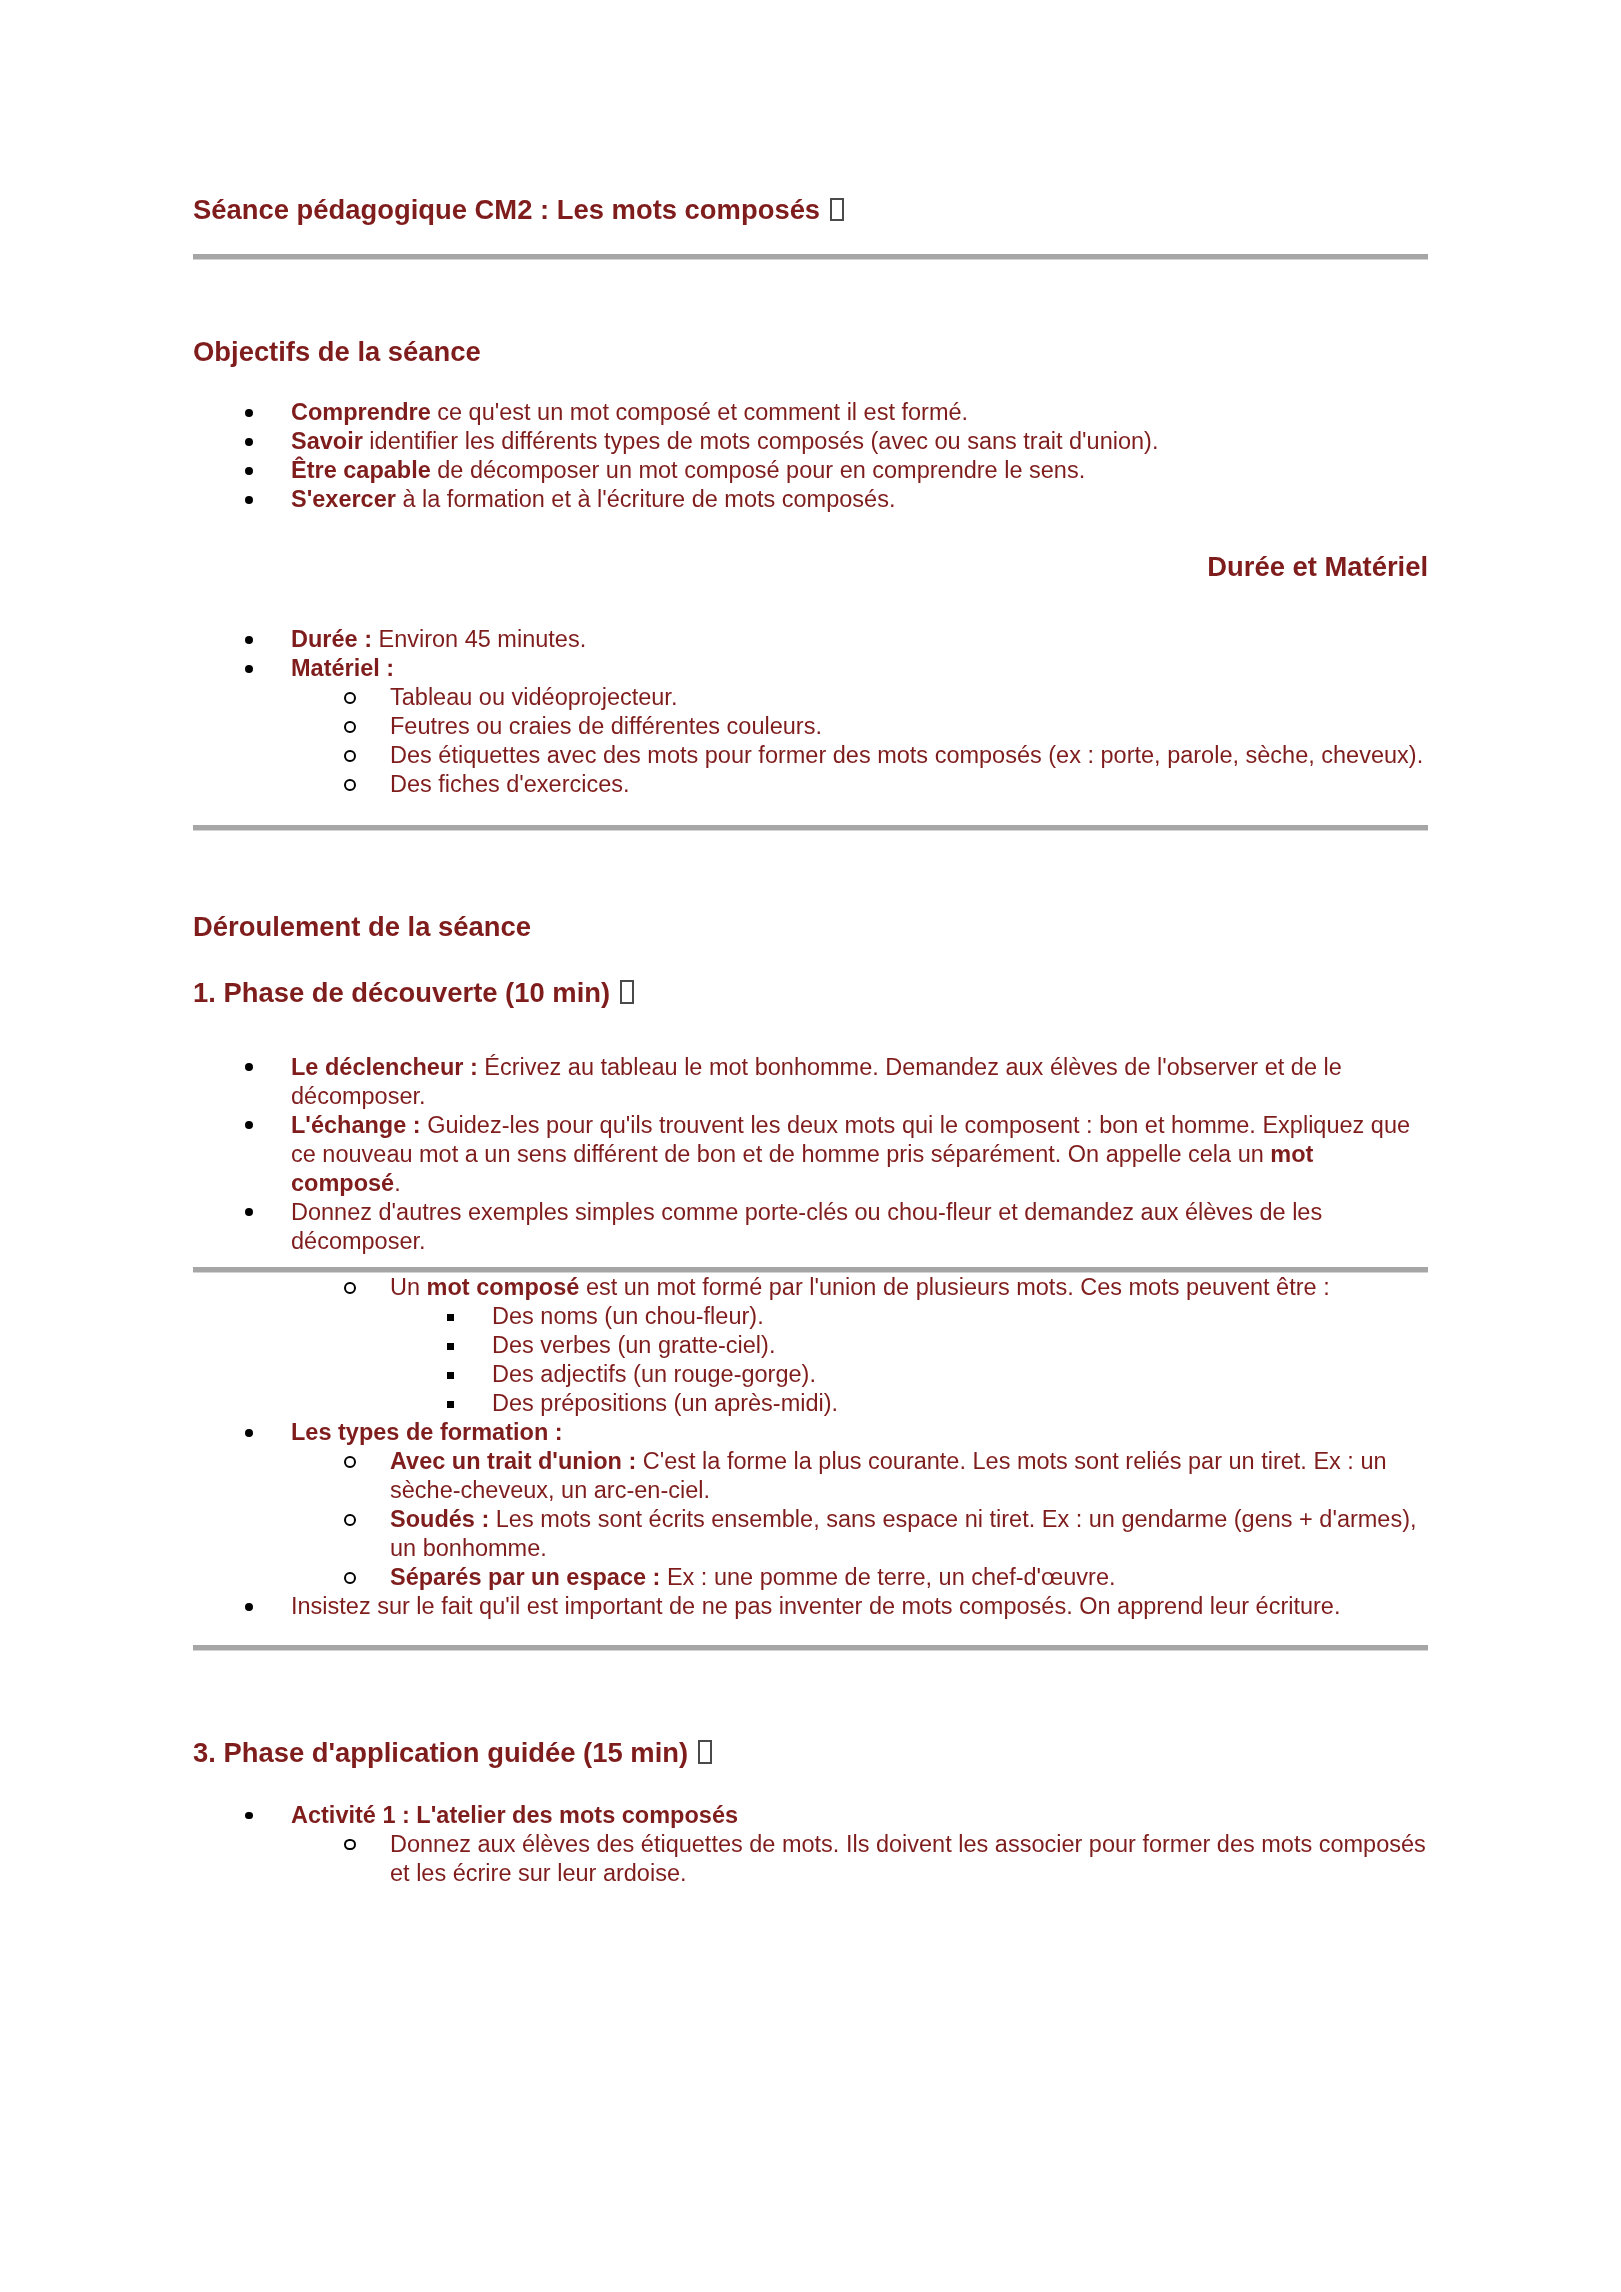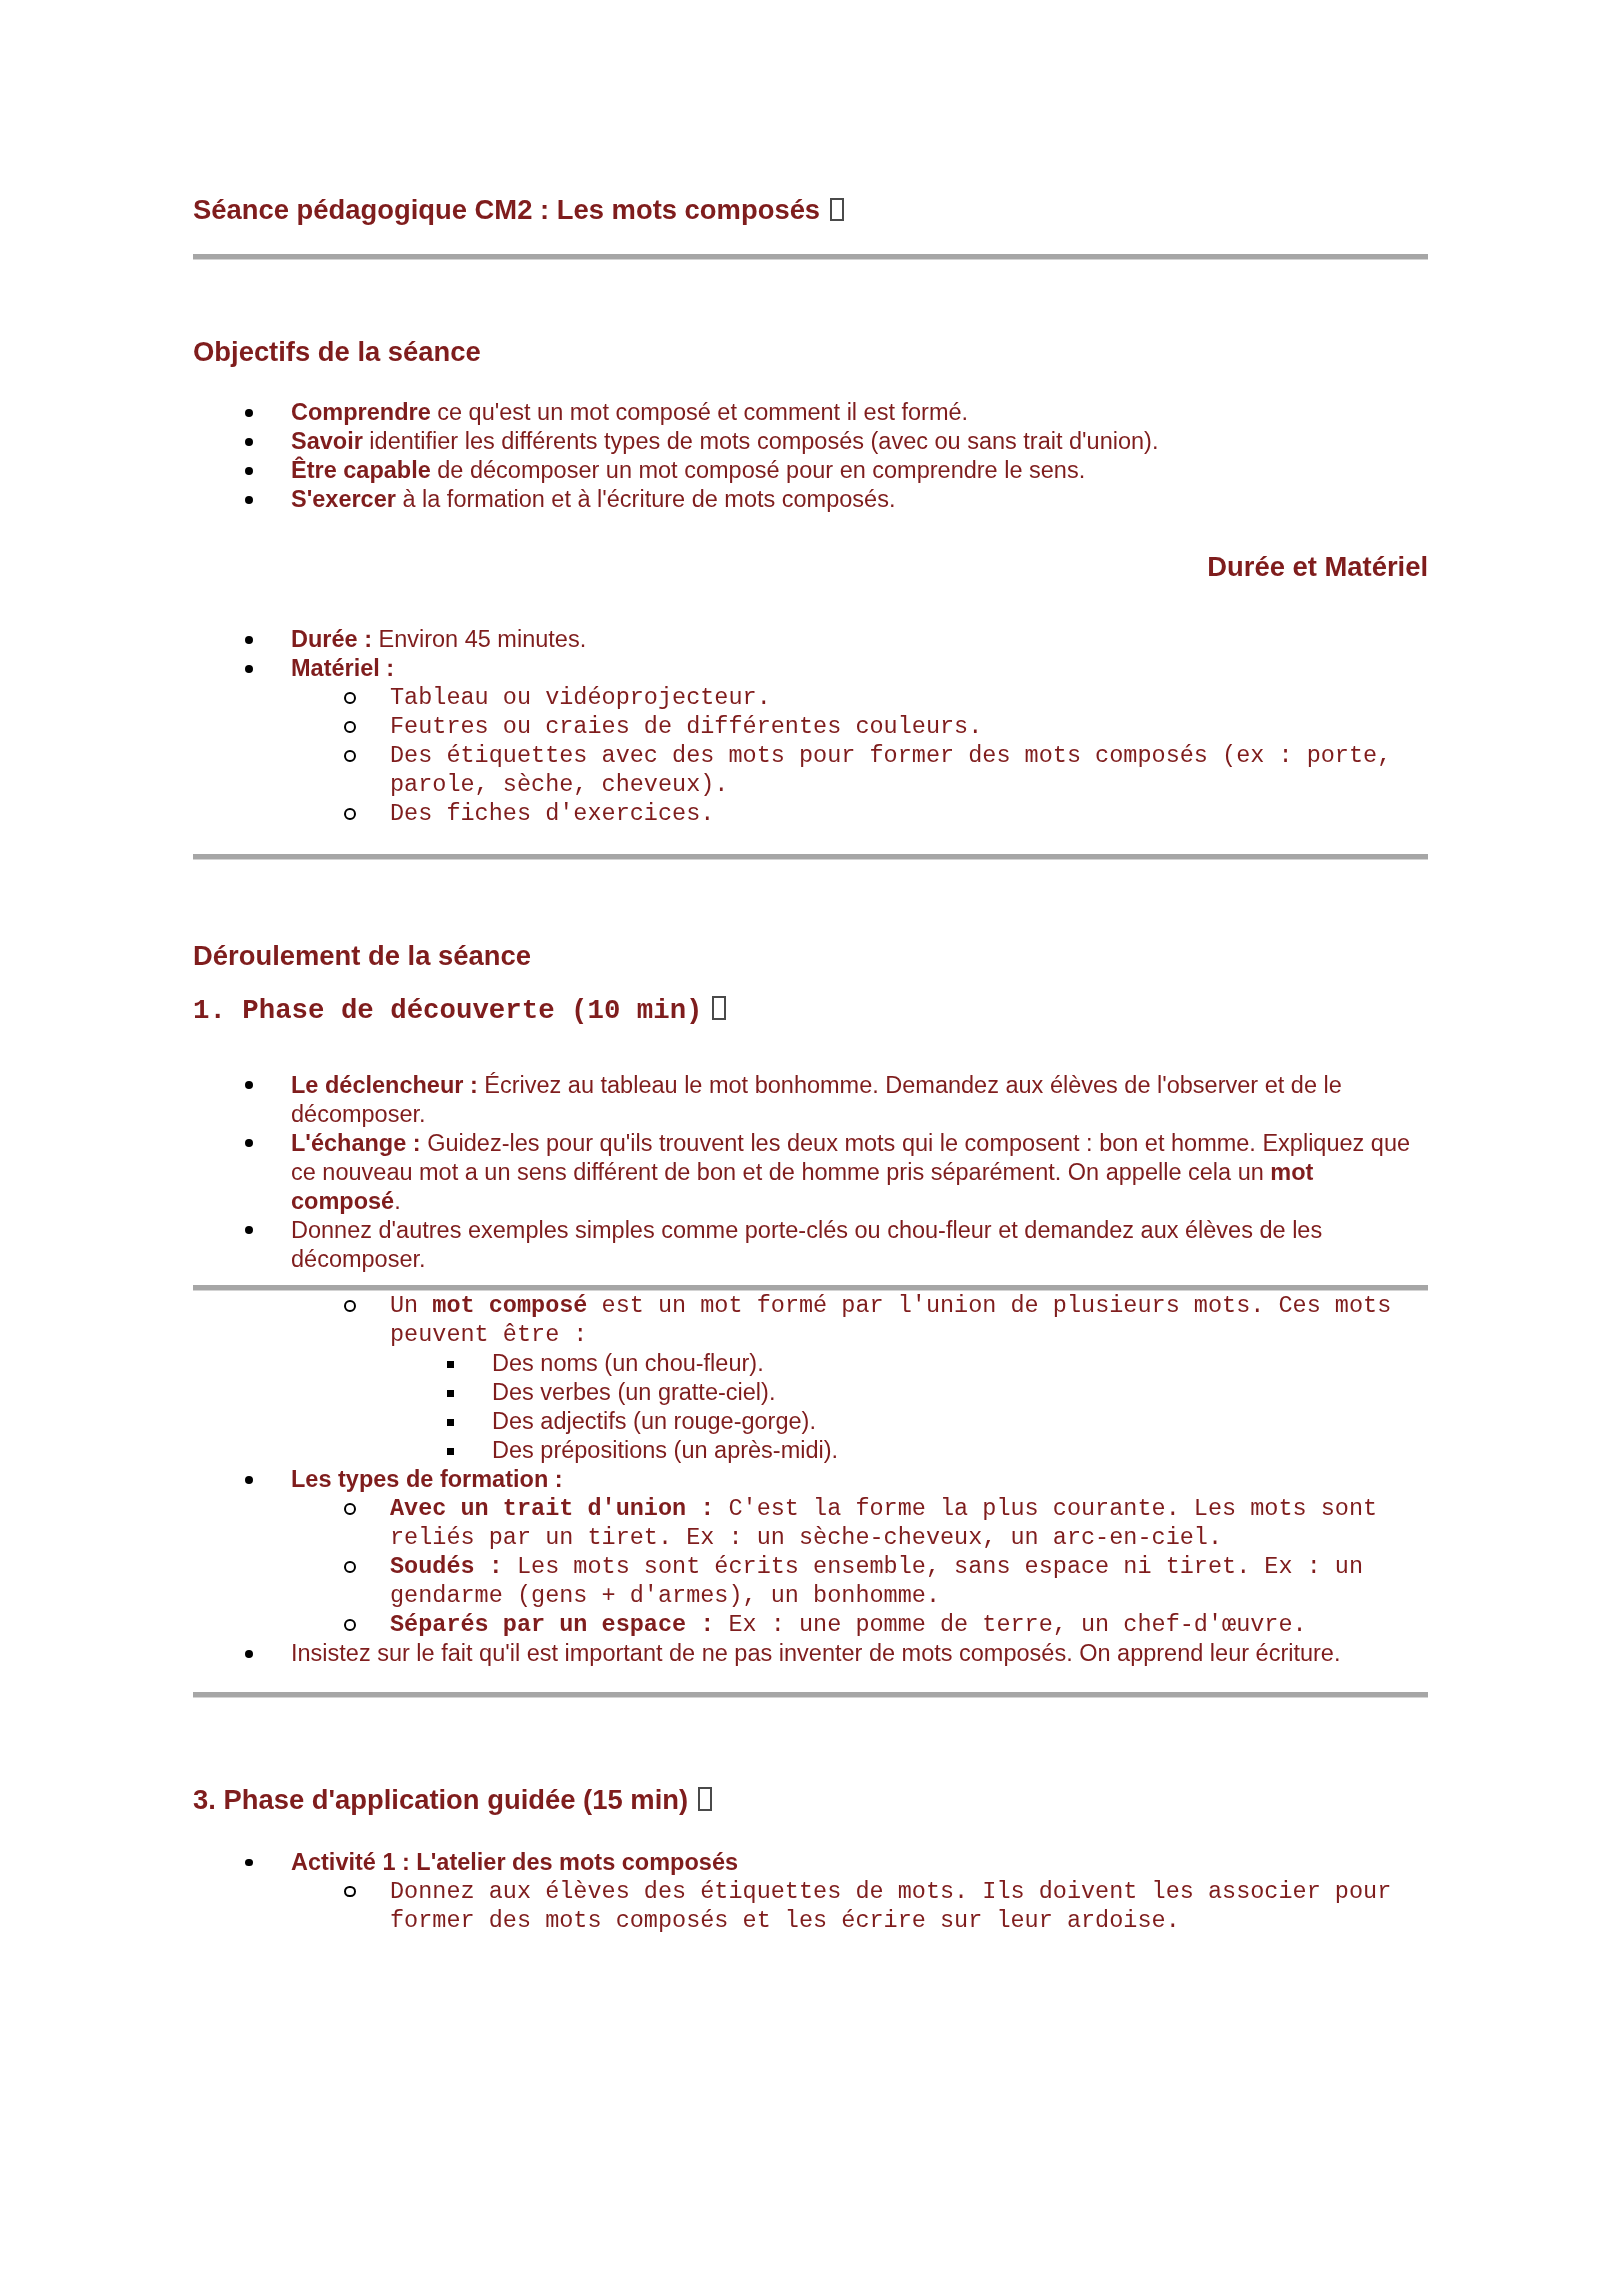--- a/index.html
+++ b/index.html
@@ -12,21 +12,21 @@
     color:#7f1d1d;
     font-family:"Liberation Sans", sans-serif;
     overflow:hidden;
   }
   h1,h2,h3 { font-size:27.4px; line-height:35px; font-weight:bold; margin:0; }
   h1 span, h2 span, h3 span { vertical-align:baseline; }
   .hr { height:4.9px; border:0; margin:0; background:#a6a6a6; border-bottom:1px solid #d4d4d4; }
   ul { list-style:none; margin:0; padding:0; font-size:23.5px; line-height:29px; }
   li { position:relative; }
   li.lvl1 { padding-left:98px; }
-  li.lvl2 { padding-left:197px;font-family:Liberation Mono, monospace; }
+  li.lvl2 { padding-left:197px; }
   li.lvl3 { padding-left:299px; }
   li.lvl1::before {
     content:""; position:absolute; left:52px; top:10.8px;
     width:7.8px; height:7.8px; background:#000; border-radius:50%;
   }
   li.lvl2::before {
     content:""; position:absolute; left:151px; top:8.8px;
     width:11.8px; height:11.8px; box-sizing:border-box;
     border:2px solid #000; border-radius:50%; background:transparent;
   }
@@ -40,21 +40,21 @@
     margin-left:9.8px; vertical-align:-2px;
   }
   b { font-weight:bold; }
 
   
   #hr1 { margin-top:27.4px; }
   #h-objectifs { margin-top:74px; margin-bottom:29px; }
   #h-duree { margin-top:35px; margin-bottom:41px;text-align:right; }
   #hr2 { margin-top:25.5px; }
   #h-deroulement { margin-top:78px; }
-  #h-phase1 { margin-top:20px; margin-bottom:43px;font-family:Liberation Mono, monospace; }
+  #h-phase1 { margin-top:31px; margin-bottom:43px; }
   #hr3 { margin-top:11.8px; }
   #h-phase2 { margin-top:84px; margin-bottom:31px; }
   #hr4 { margin-top:23.5px; }
   #h-phase3 { margin-top:84px; margin-bottom:31px; }
 </style>
 </head>
 <body>
 
 <div class="page">
 

